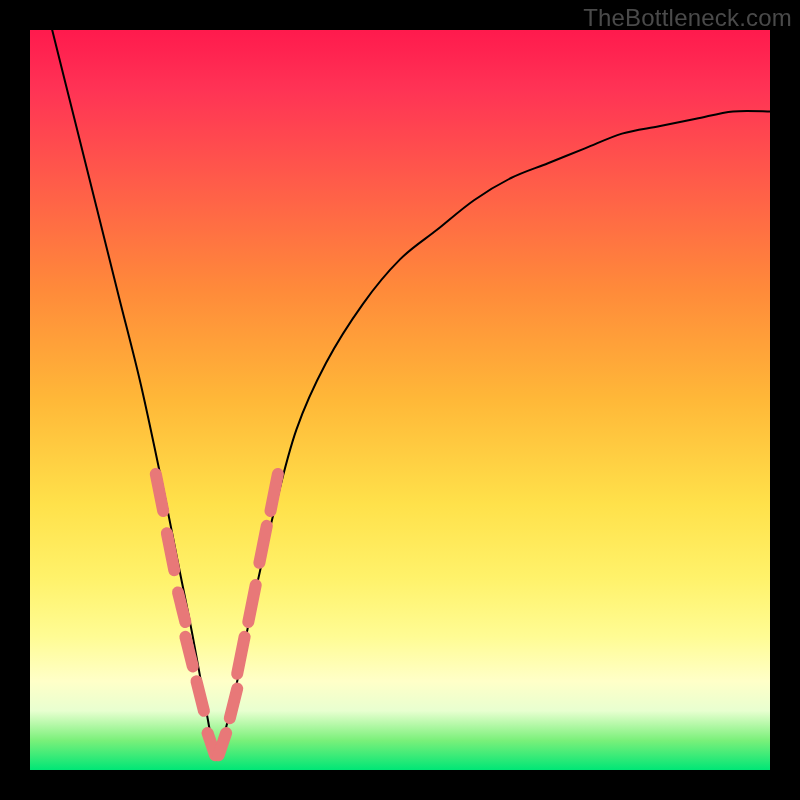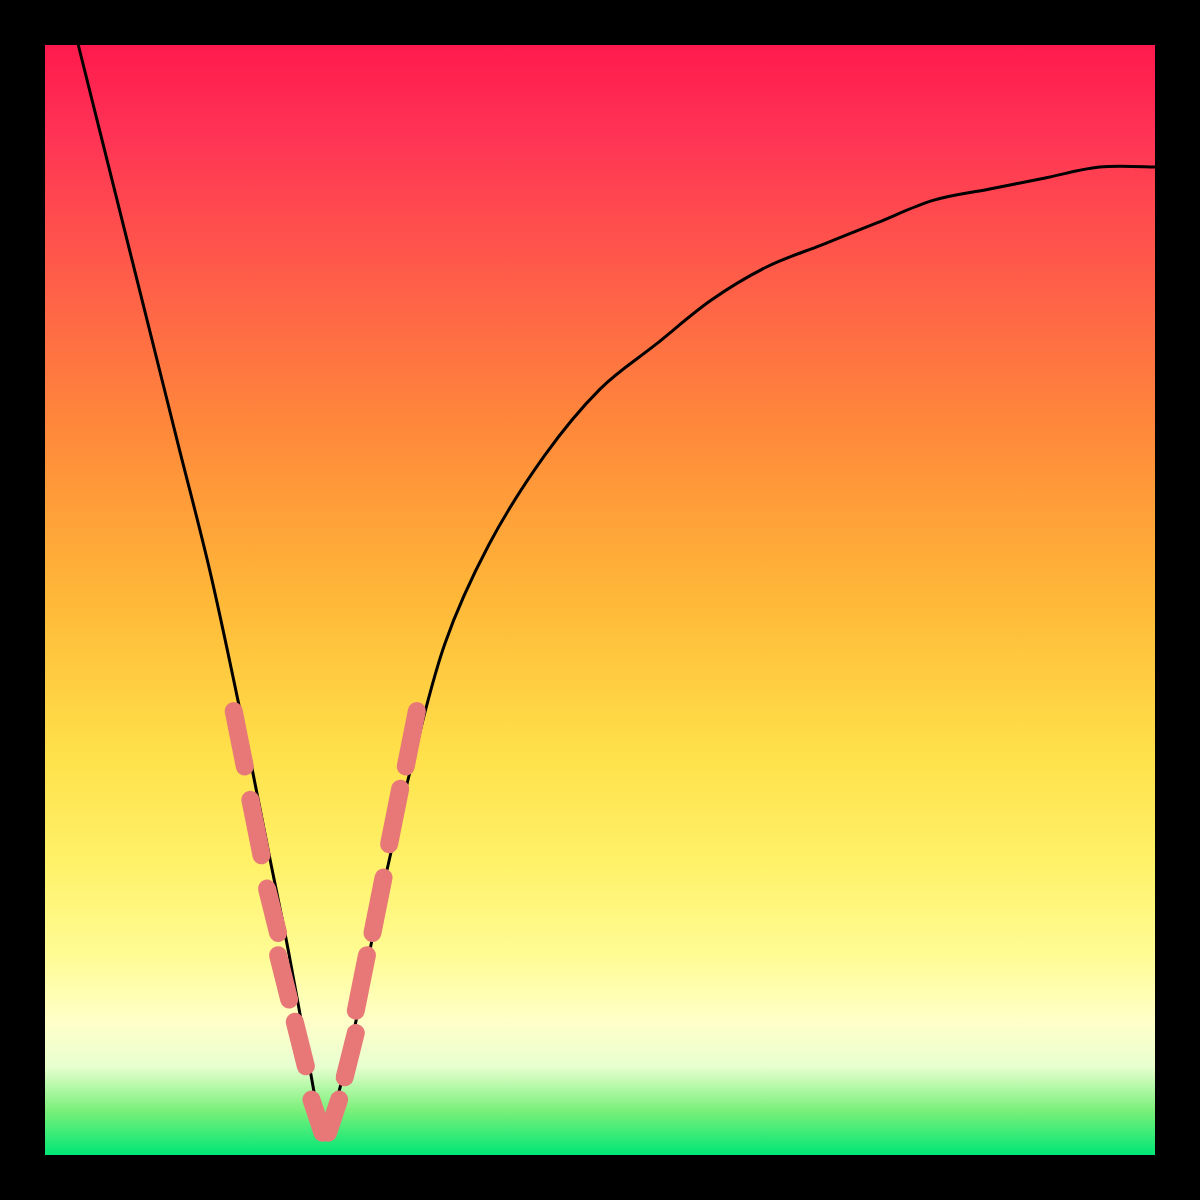--- a/index.html
+++ b/index.html
@@ -67,20 +67,21 @@
     fill: #e87878;
     stroke: #e87878;
     stroke-width: 12;
     stroke-linecap: round;
   }
 </style>
 </head>
 <body>
 
 <div class="stage">
+  <div class="watermark">TheBottleneck.com</div>
 
   <div class="plot-area">
     <svg class="curve" viewBox="0 0 740 740">
       <path id="series-path" class="series-line" d="M 22.20 0.00 C 25.90 14.80, 37.00 59.20, 44.40 88.80 C 51.80 118.40, 59.20 148.00, 66.60 177.60 C 74.00 207.20, 81.40 236.80, 88.80 266.40 C 96.20 296.00, 103.60 323.13, 111.00 355.20 C 118.40 387.27, 127.03 429.20, 133.20 458.80 C 139.37 488.40, 143.07 508.13, 148.00 532.80 C 152.93 557.47, 157.87 580.90, 162.80 606.80 C 167.73 632.70, 173.90 668.47, 177.60 688.20 C 181.30 707.93, 182.53 721.50, 185.00 725.20 C 187.47 728.90, 188.70 722.73, 192.40 710.40 C 196.10 698.07, 202.27 673.40, 207.20 651.20 C 212.13 629.00, 215.83 605.57, 222.00 577.20 C 228.17 548.83, 236.80 510.60, 244.20 481.00 C 251.60 451.40, 257.77 424.27, 266.40 399.60 C 275.03 374.93, 284.90 353.97, 296.00 333.00 C 307.10 312.03, 320.67 291.07, 333.00 273.80 C 345.33 256.53, 357.67 241.73, 370.00 229.40 C 382.33 217.07, 394.67 209.67, 407.00 199.80 C 419.33 189.93, 431.67 178.83, 444.00 170.20 C 456.33 161.57, 468.67 154.17, 481.00 148.00 C 493.33 141.83, 505.67 138.13, 518.00 133.20 C 530.33 128.27, 542.67 123.33, 555.00 118.40 C 567.33 113.47, 579.67 107.30, 592.00 103.60 C 604.33 99.90, 616.67 98.67, 629.00 96.20 C 641.33 93.73, 653.67 91.27, 666.00 88.80 C 678.33 86.33, 690.67 82.63, 703.00 81.40 C 715.33 80.17, 733.83 81.40, 740.00 81.40"></path>
       <g id="annot-group">
           <line x1="125.80" y1="444.00" x2="133.20" y2="481.00" class="annot"></line>
           <line x1="136.90" y1="503.20" x2="144.30" y2="540.20" class="annot"></line>
           <line x1="148.00" y1="562.40" x2="155.40" y2="592.00" class="annot"></line>
           <line x1="155.40" y1="606.80" x2="162.80" y2="636.40" class="annot"></line>
           <line x1="166.50" y1="651.20" x2="173.90" y2="680.80" class="annot"></line>

